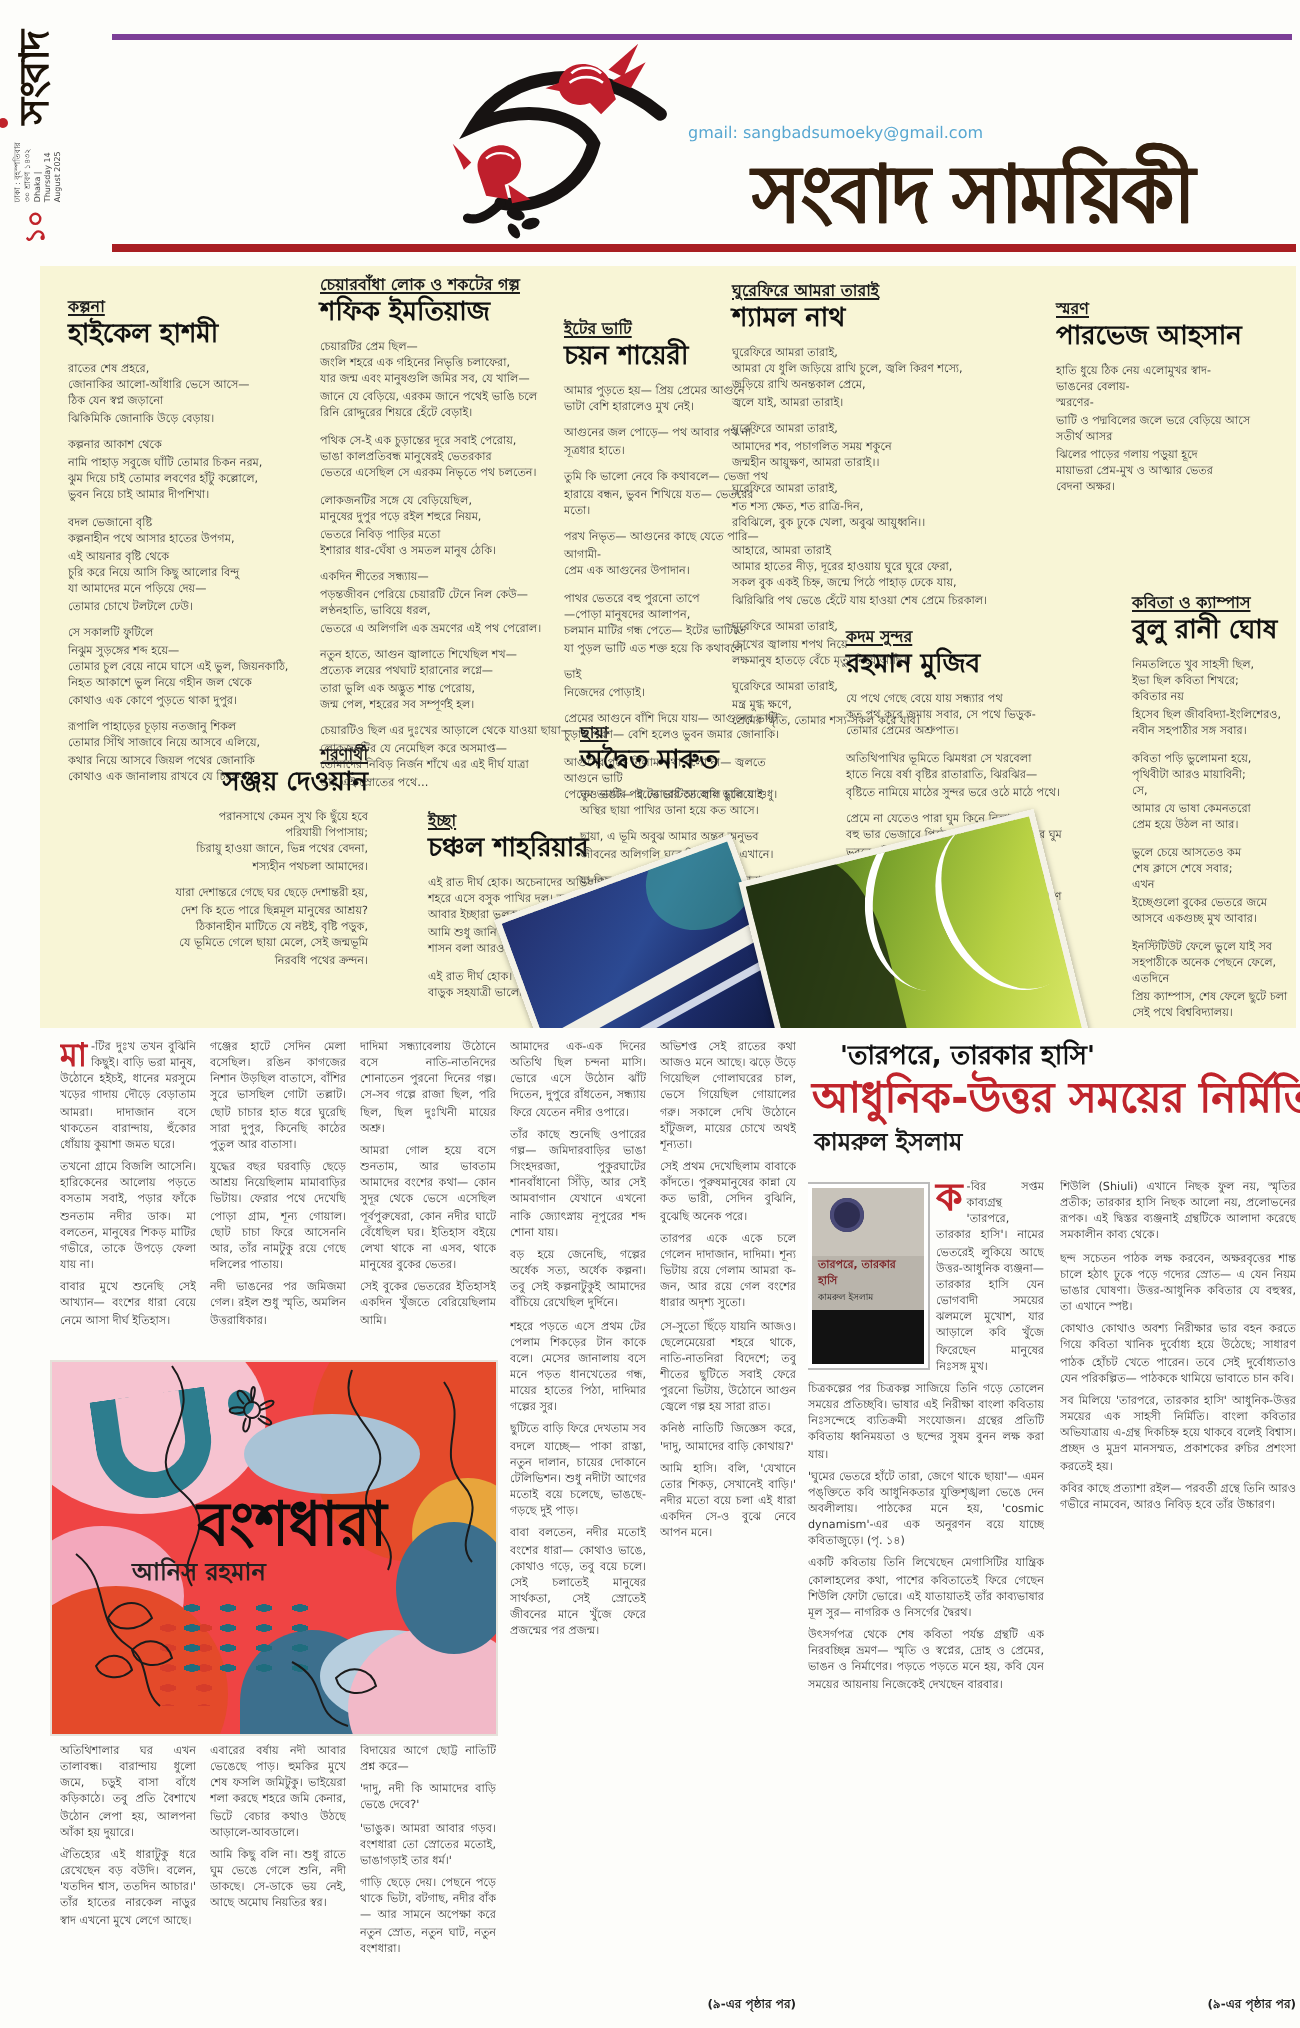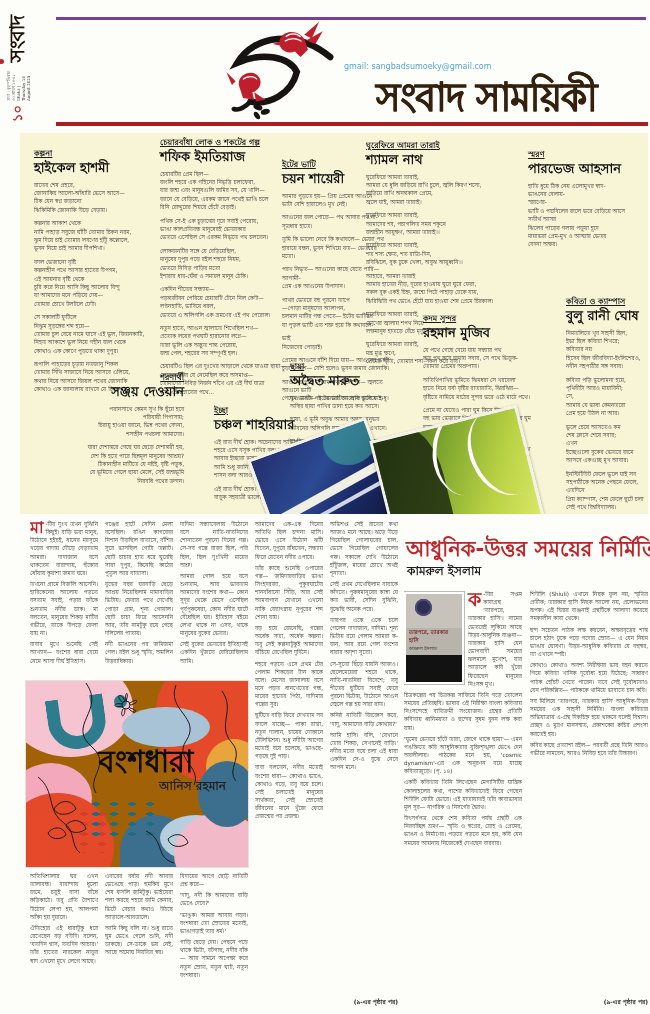--- a/index.html
+++ b/index.html
@@ -61,21 +61,21 @@
   .c3a {left:180px; top:520px; width:68px; height:158px;}
   .c4  {left:255px; top:520px; width:68px; height:488px;}
   .c5  {left:330px; top:520px; width:68px; height:488px;}
   .c1b {left:30px; top:872px; width:68px; height:136px;}
   .c2b {left:105px; top:872px; width:68px; height:136px;}
   .c3b {left:180px; top:872px; width:68px; height:136px;}
   .dropcap { float:left; font-size:16px; font-weight:bold; color:#c0242b; line-height:1; margin:0 2px 0 0; }
   .cont { position:absolute; right:0; bottom:0; background:inherit; font-size:6px; font-weight:bold; color:#222; background:#fdfdfa; padding-left:3px; }
 
   
-  .cover { position:absolute; left:26px; top:681px; width:222px; height:186px; background:#a16207;
+  .cover { position:absolute; left:26px; top:681px; width:222px; height:186px; background:#ef4444;
            overflow:hidden; box-shadow:0 0 0 1px #e5e2da; }
   .blob { position:absolute; border-radius:50%; }
   .b-pink-tl   { left:-18px; top:-22px; width:125px; height:98px; background:#f6c3d0; }
   .b-steel-top { left:96px; top:26px; width:88px; height:40px; background:#a9c3d6; }
   .b-red-r     { right:-20px; top:-24px; width:112px; height:124px; background:#e44a2a; border-radius:45%; }
   .b-must-r    { right:-14px; top:58px; width:56px; height:56px; background:#e8a53c; }
   .b-pink-l    { left:-16px; bottom:34px; width:82px; height:70px; background:#f3a8bc; }
   .b-red-bl    { left:-24px; bottom:-34px; width:112px; height:108px; background:#e44a2a; }
   .b-steel-arch{ left:94px; bottom:-6px; width:72px; height:58px; background:#3c6f8d; border-radius:36px 36px 0 0; }
   .b-lblue-br  { right:16px; bottom:6px; width:72px; height:46px; background:#b7cede; }
@@ -85,21 +85,21 @@
              border:13px solid #2d7d8e; border-top:none; border-radius:0 0 40px 40px; transform:rotate(-8deg); }
   .u-dot { position:absolute; left:88px; top:14px; width:13px; height:13px; background:#2d7d8e; border-radius:50%; }
   .dots { position:absolute; background-size:18px 10px; background-repeat:repeat; }
   .dots-teal { left:62px; top:118px; width:66px; height:42px;
                background-image:radial-gradient(ellipse 6px 2.6px at 8px 5px, #1f6d7e 70%, transparent 71%); }
   .dots-red  { left:50px; top:128px; width:40px; height:44px;
                background-image:radial-gradient(ellipse 6px 2.6px at 8px 5px, #d63c2a 70%, transparent 71%); }
   .cover-lines { position:absolute; inset:0; }
   .cover-title { position:absolute; left:40px; top:58px; width:160px; text-align:center;
                  font-size:29px; font-weight:800; color:#0d0d0d; transform:scaleY(1.05); }
-  .cover-author{ position:absolute; left:40px; top:96px; width:160px; text-align:right;
+  .cover-author{ position:absolute; left:40px; top:96px; width:160px; text-align:left;
                  font-size:12px; font-weight:bold; color:#222; }
 
   
   .rev-quote { position:absolute; left:420px; top:518px; font-size:13px; font-weight:bold; color:#111; }
   .rev-head  { position:absolute; left:406px; top:533px; font-size:21px; font-weight:800; color:#c0242b; white-space:nowrap; }
   .rev-by    { position:absolute; left:407px; top:562px; font-size:12px; font-weight:bold; color:#1d1d1d; }
   .rl {left:404px; top:590px; width:118px; height:418px;}
   .rr {left:530px; top:590px; width:118px; height:418px;}
   .thumb { float:left; width:60px; height:92px; margin:2px 4px 2px 0; border:2px solid #fff;
            box-shadow:0 0 0 1px #bbb; background:#c8c3ba; display:flex; flex-direction:column; overflow:hidden; }
@@ -358,20 +358,21 @@
         <path d="M40,144 C48,136 58,140 60,148 C52,154 42,152 40,144 Z"></path>
         <path d="M22,152 C28,144 38,146 40,154 C34,160 24,158 22,152 Z"></path>
         <path d="M120,150 C140,160 128,176 148,182"></path>
         <path d="M142,158 C150,150 160,154 162,162 C154,168 144,166 142,158 Z"></path>
       </g>
     </svg>
     <div class="cover-title">বংশধারা</div>
     <div class="cover-author">আনিস রহমান</div>
   </div>
 
+  <div class="rev-quote">'তারপরে, তারকার হাসি'</div>
   <div class="rev-head">আধুনিক-উত্তর সময়ের নির্মিতি</div>
   <div class="rev-by">কামরুল ইসলাম</div>
 
   <div class="col prose rl">
     <div class="thumb">
       <div class="t-top">
           <div class="t-seal"></div>
         </div>
       <div class="t-title">তারপরে, তারকার হাসি</div>
       <div class="t-author">কামরুল ইসলাম</div>

